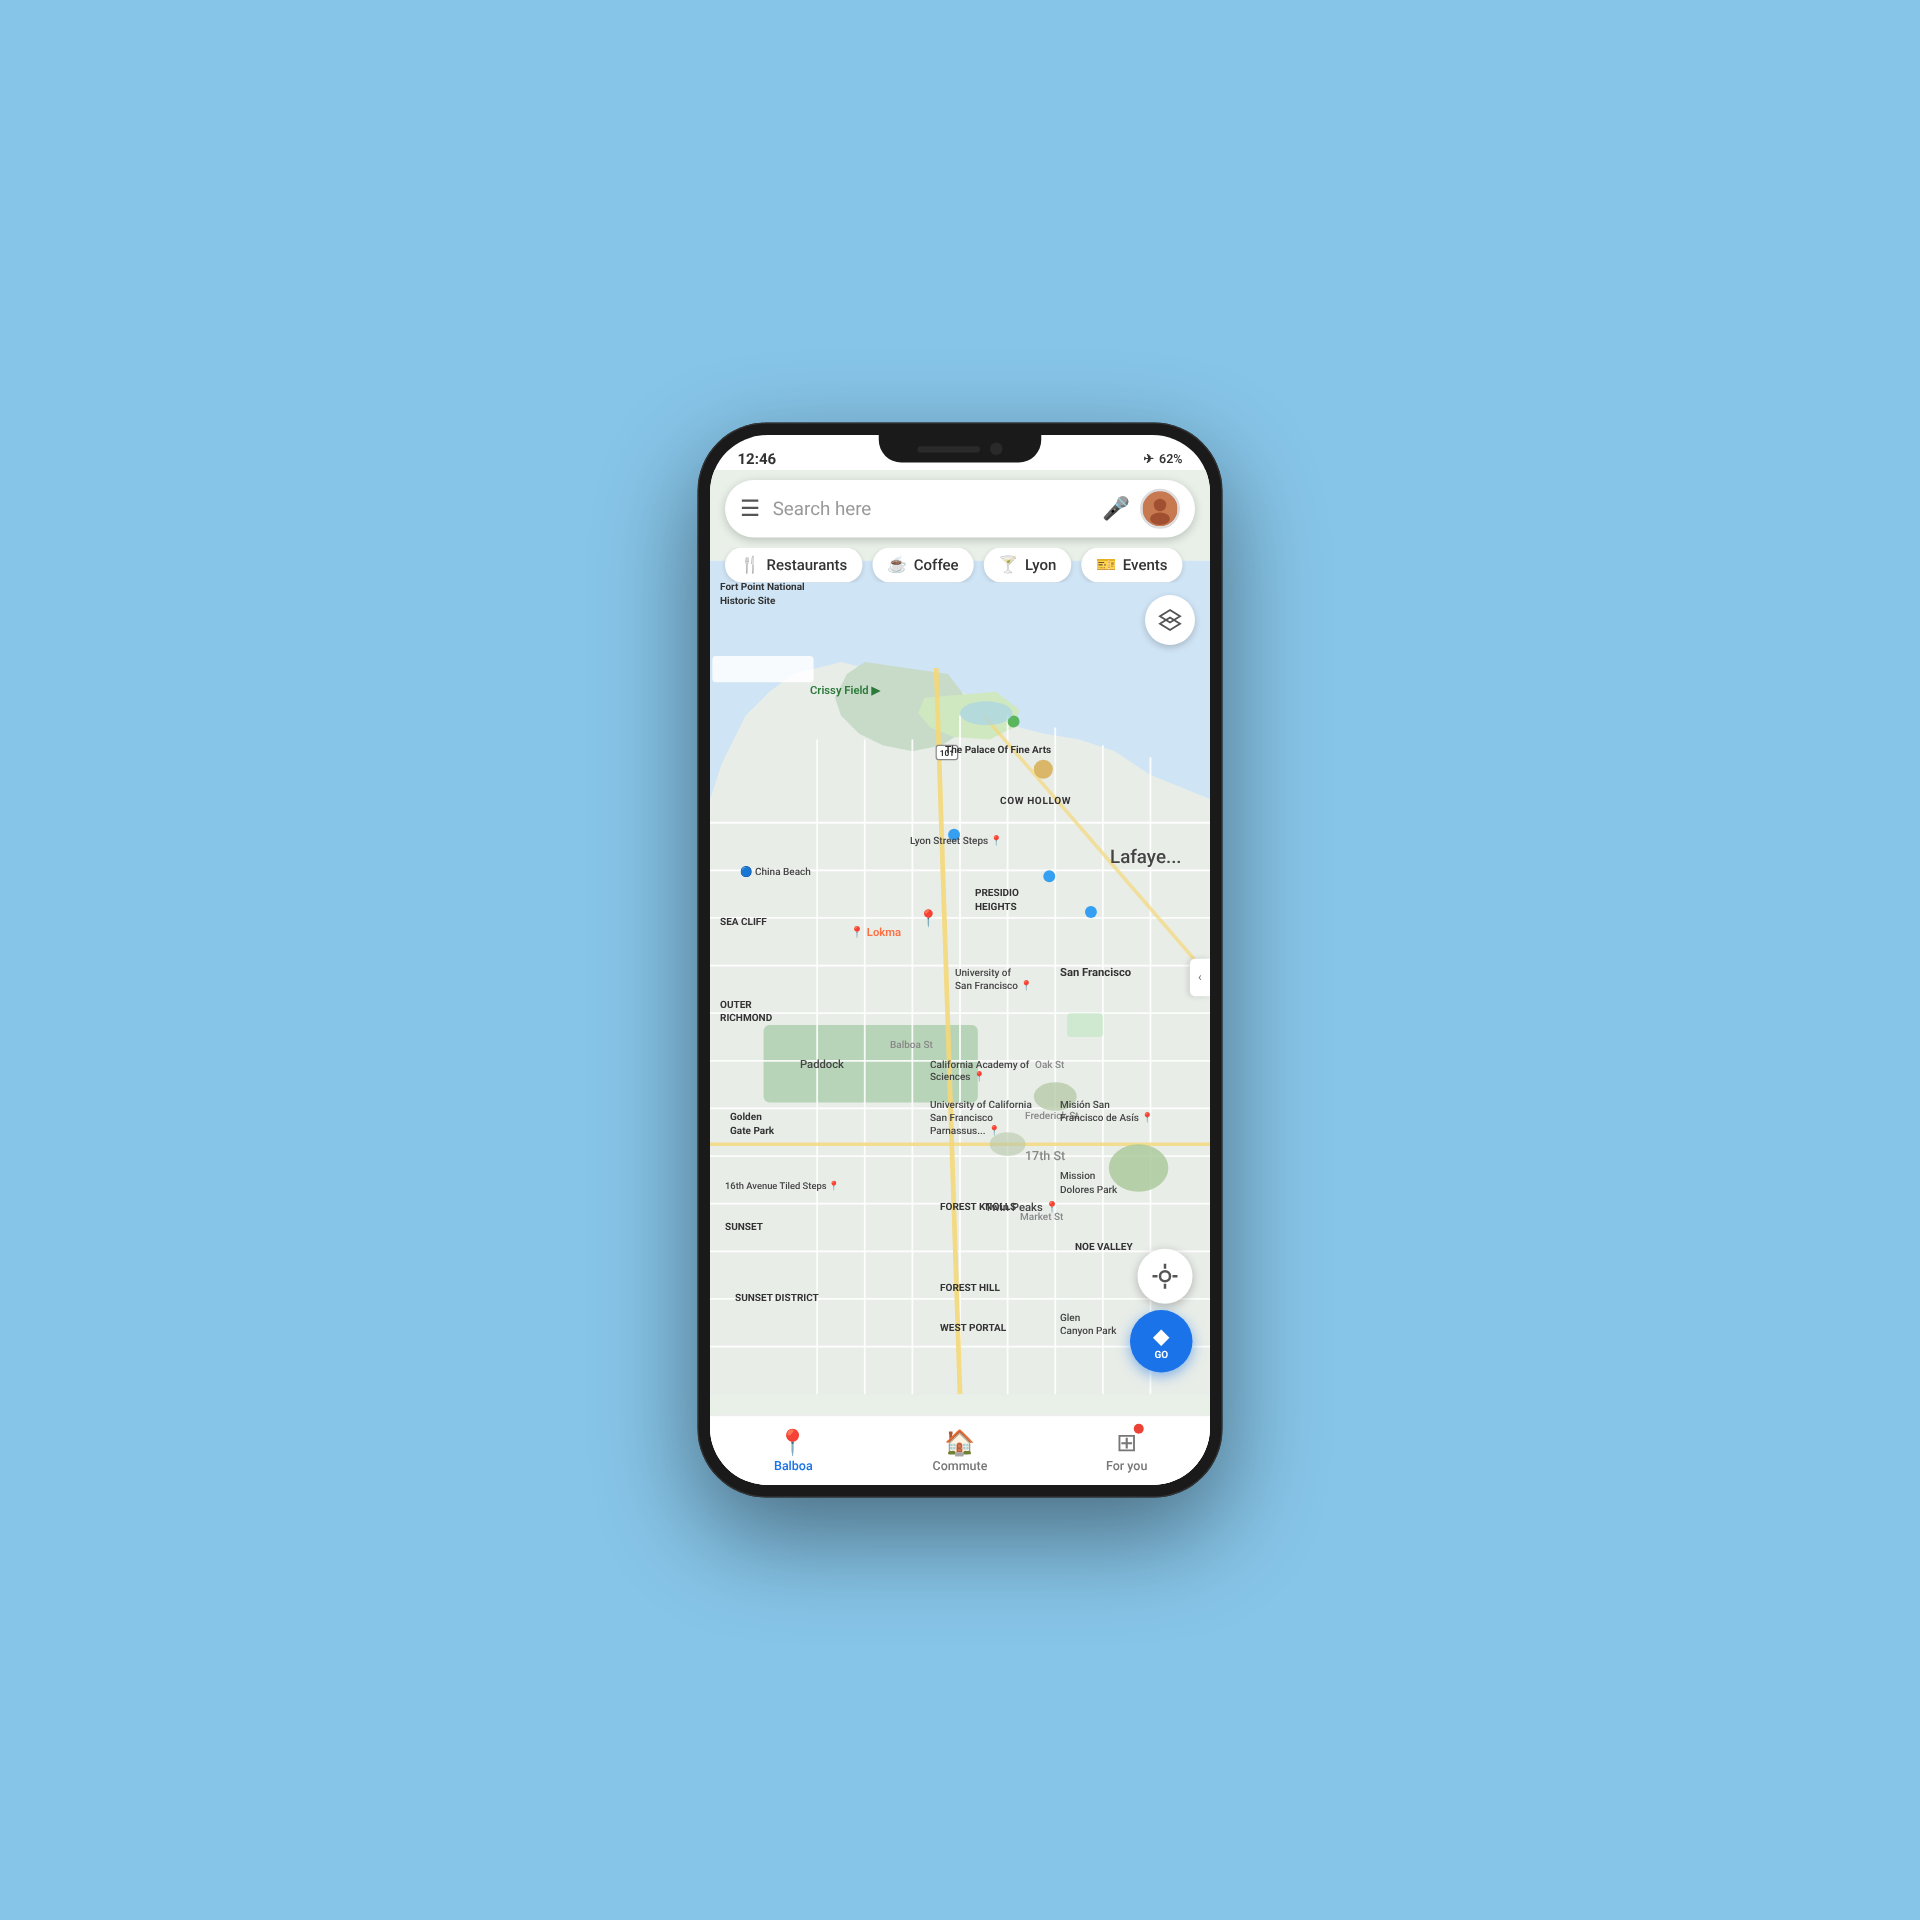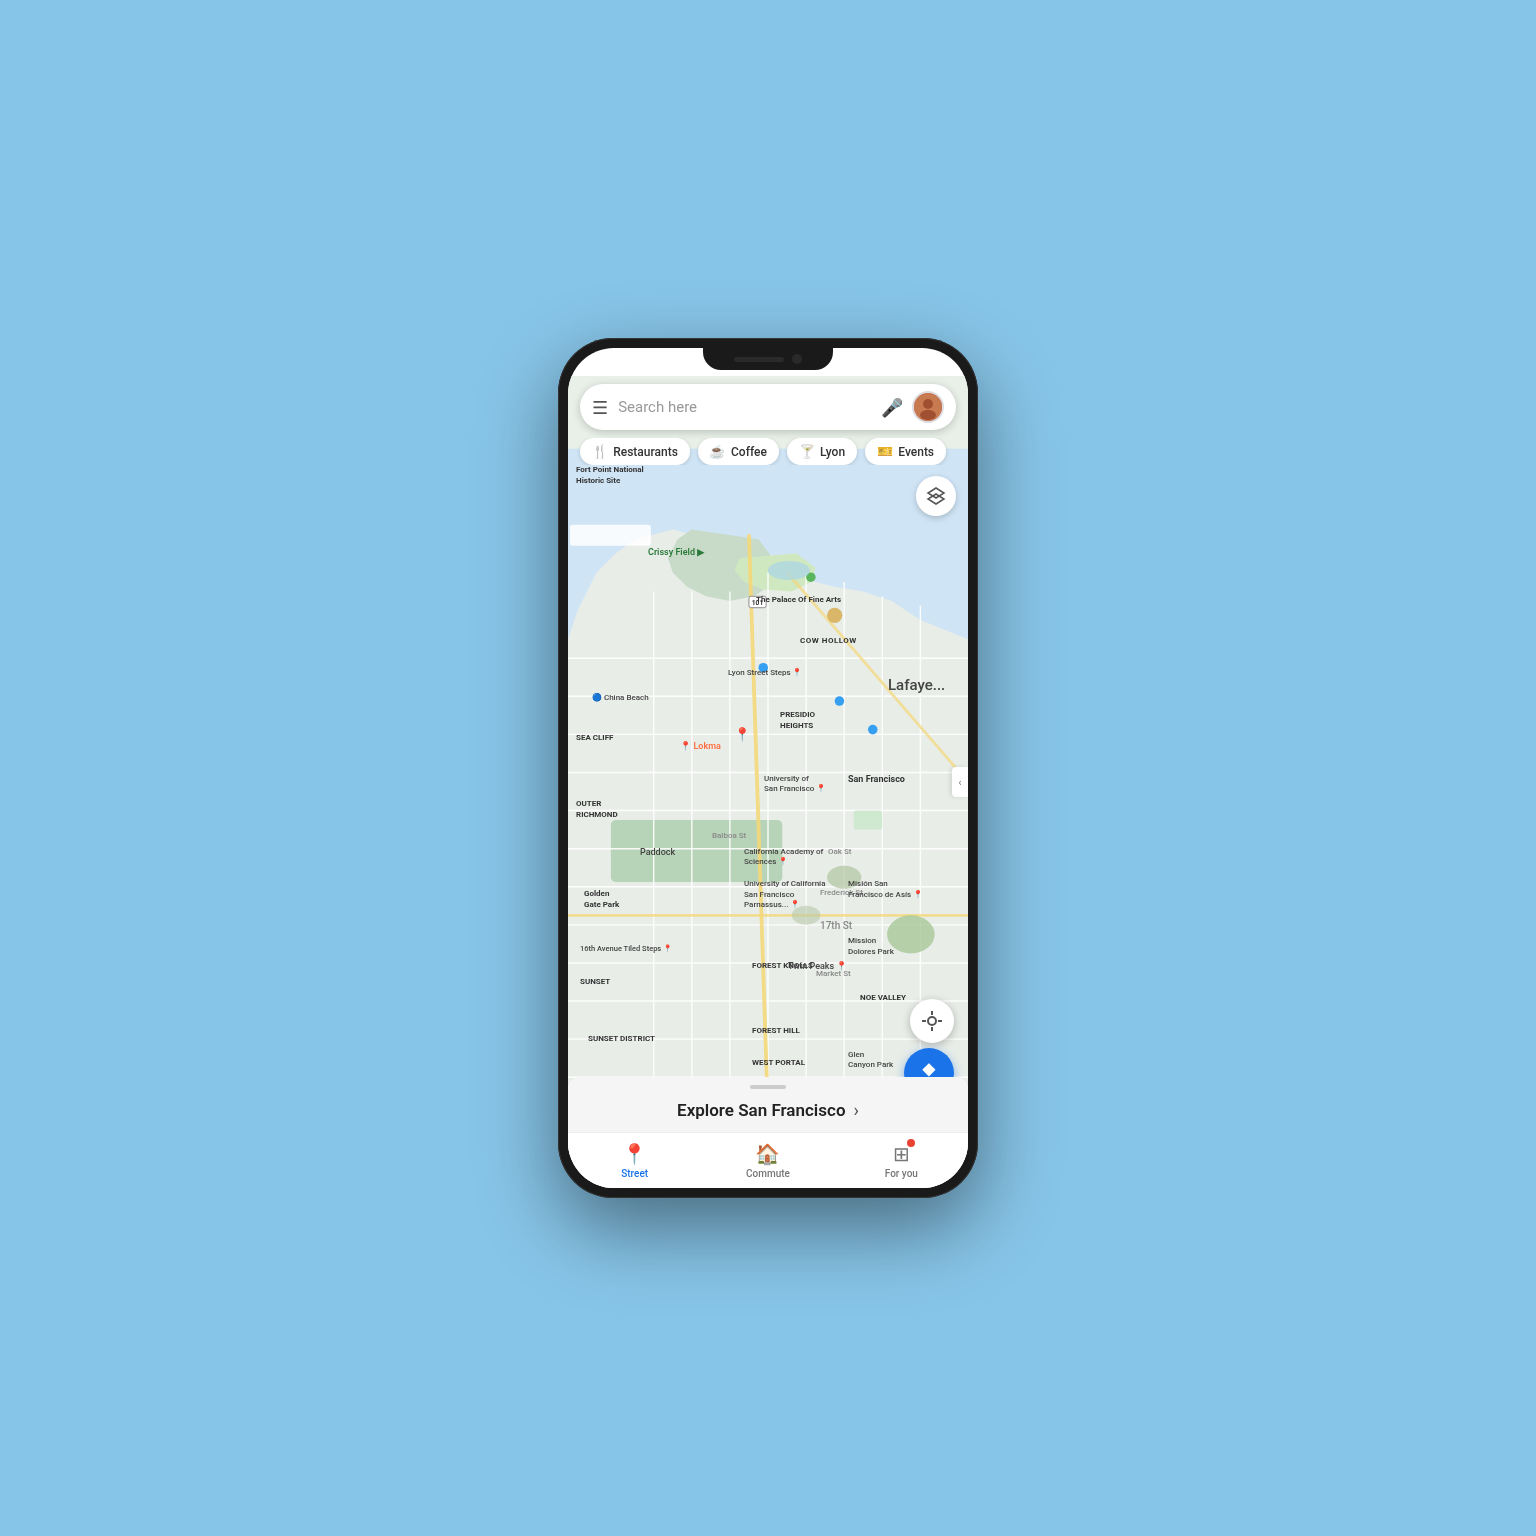--- a/index.html
+++ b/index.html
@@ -415,20 +415,27 @@
 <body>
 
 <div class="phone-outer">
   <div class="phone-inner">
 
     <div class="notch">
       <div class="notch-speaker"></div>
       <div class="notch-camera"></div>
     </div>
 
+    <div class="status-bar">
+      <span class="status-time">12:46</span>
+      <div class="status-icons">
+        <span>✈</span>
+        <span>62%</span>
+      </div>
+    </div>
 
     <div class="map-container">
       <div class="map-bg"></div>
 
       <svg class="map-svg" viewBox="0 0 420 700">
 
         <rect x="0" y="0" width="420" height="700" fill="#cfe4f5"></rect>
 
         <polygon points="0,700 420,700 420,200 370,180 340,160 310,150 280,145 260,140 250,130 240,120 210,110 180,100 160,95 130,90 110,85 90,90 70,95 50,110 30,130 20,150 10,170 0,200" fill="#e8ede8"></polygon>
 
@@ -578,33 +585,26 @@
           <line x1="1" y1="11" x2="5" y2="11" stroke="#555" stroke-width="2"></line>
           <line x1="17" y1="11" x2="21" y2="11" stroke="#555" stroke-width="2"></line>
         </svg>
       </div>
 
       <div class="go-btn">
         <span class="go-arrow">◆</span>
         <span>GO</span>
       </div>
 
-      <div class="bottom-sheet">
-        <div class="sheet-handle"></div>
-        <div class="explore-row">
-          <span class="explore-text">Explore San Francisco</span>
-          <span class="explore-arrow">›</span>
-        </div>
-      </div>
     </div>
 
     <div class="bottom-nav">
       <div class="nav-item active">
         <span class="nav-icon">📍</span>
-        <span class="nav-label">Street</span>
+        <span class="nav-label">Balboa</span>
       </div>
       <div class="nav-item">
         <span class="nav-icon">🏠</span>
         <span class="nav-label">Commute</span>
       </div>
       <div class="nav-item">
         <div class="nav-badge">
           <span class="nav-icon">⊞</span>
           <div class="badge-dot"></div>
         </div>

